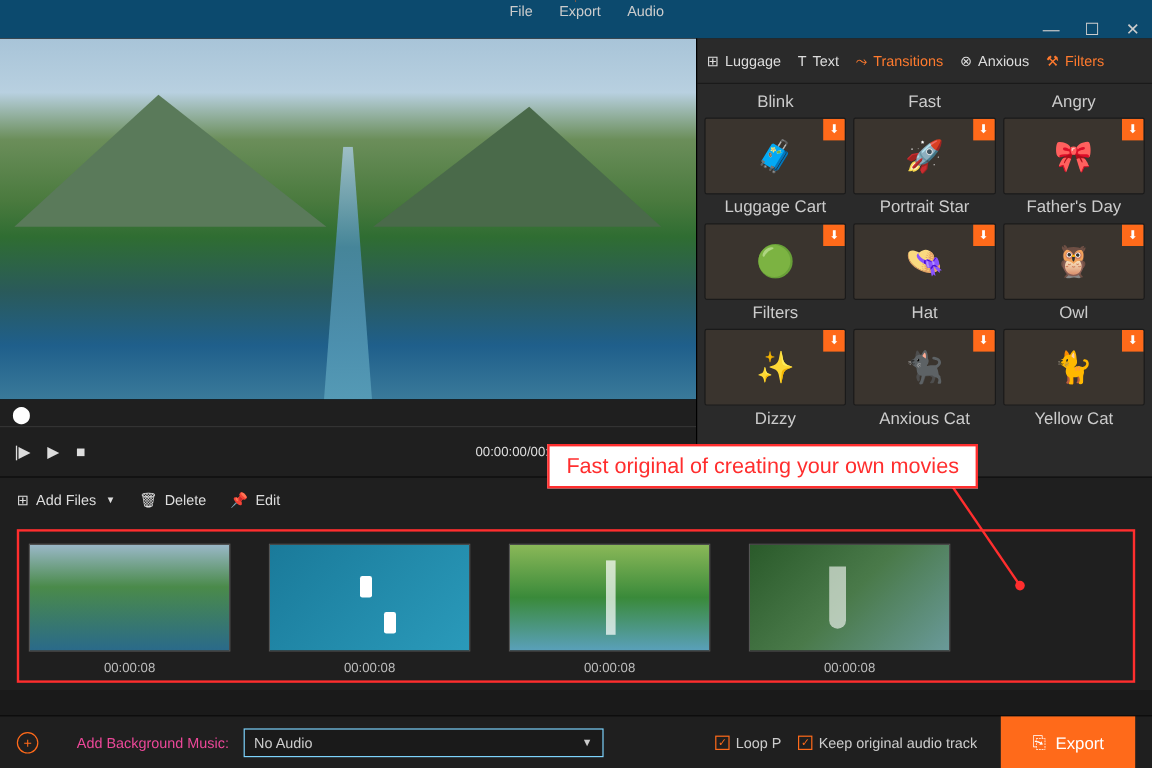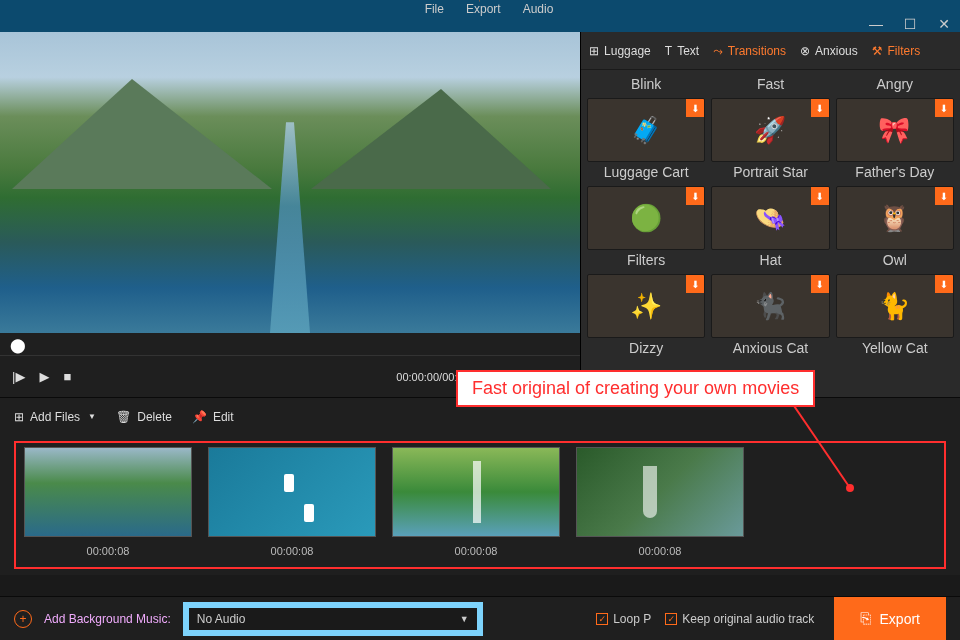--- a/index.html
+++ b/index.html
@@ -45,31 +45,31 @@
 .el-label { font-size: 14px; text-align: center; color: #ccc; margin-top: 2px; margin-bottom: 2px; }
 .el-art { font-size: 26px; }
 
 
 .toolbar2 { height: 38px; background: #1f1f1f; display: flex; align-items: center; padding: 0 14px; gap: 20px; font-size: 12px; border-top: 1px solid #0a0a0a; }
 .tool-btn { display: flex; align-items: center; gap: 6px; cursor: pointer; color: #ddd; }
 .tool-btn .arrow { font-size: 8px; margin-left: 2px; }
 
 
 .timeline { height: 140px; background: #1f1f1f; padding: 6px 14px; }
-.timeline-strip { border: 2px solid #ff2e2e; height: 128px; display: flex; gap: 16px; padding: 4px 8px; align-items: flex-start; position: relative; }
+.timeline-strip { border: 2px solid #ff2e2e; height: 128px; display: flex; gap: 32px; padding: 4px 8px; align-items: flex-end; position: relative; }
 .clip { width: 168px; display: flex; flex-direction: column; }
 .clip-thumb { height: 90px; border: 1px solid #555; background: #0a0a0a; position: relative; overflow: hidden; }
 .clip-label { font-size: 11px; color: #bbb; text-align: center; margin-top: 8px; }
 .clip-img { width: 100%; height: 100%; }
 
 
 .bottombar { position: absolute; bottom: 0; left: 0; right: 0; height: 44px; background: #1f1f1f; display: flex; align-items: center; padding: 0 14px; gap: 12px; font-size: 12px; border-top: 1px solid #0a0a0a; }
 .add-music-btn { width: 18px; height: 18px; border: 1.5px solid #ff6a1a; border-radius: 50%; display: flex; align-items: center; justify-content: center; color: #ff6a1a; font-size: 12px; cursor: pointer; }
-.music-label { color: #f0abfc; }
-.music-select { background: #1a1a1a; border: 6px solid #7dd3fc; color: #ccc; padding: 4px 8px; width: 300px; font-size: 12px; display: flex; align-items: center; justify-content: space-between; cursor: pointer; }
+.music-label { color: #ec4899; margin-left: 20px; }
+.music-select { background: #1a1a1a; border: 1px solid #7dd3fc; color: #ccc; padding: 4px 8px; width: 300px; font-size: 12px; display: flex; align-items: center; justify-content: space-between; cursor: pointer; }
 .right-opts { margin-left: auto; display: flex; align-items: center; gap: 14px; }
 .checkbox { display: flex; align-items: center; gap: 5px; cursor: pointer; }
 .cb { width: 12px; height: 12px; border: 1px solid #ff6a1a; display: flex; align-items: center; justify-content: center; color: #ff6a1a; font-size: 9px; }
 .export-btn { background: #ff6a1a; color: #fff; padding: 10px 26px; font-size: 14px; display: flex; align-items: center; gap: 8px; cursor: pointer; margin-left: 6px; height: 44px; }
 
 
 .callout { position: absolute; top: 370px; left: 456px; background: #fff; border: 2px solid #ff2e2e; padding: 6px 14px; color: #ff2e2e; font-size: 18px; font-weight: 500; z-index: 20; }
 .callout-line { position: absolute; z-index: 19; pointer-events: none; }
 
 

